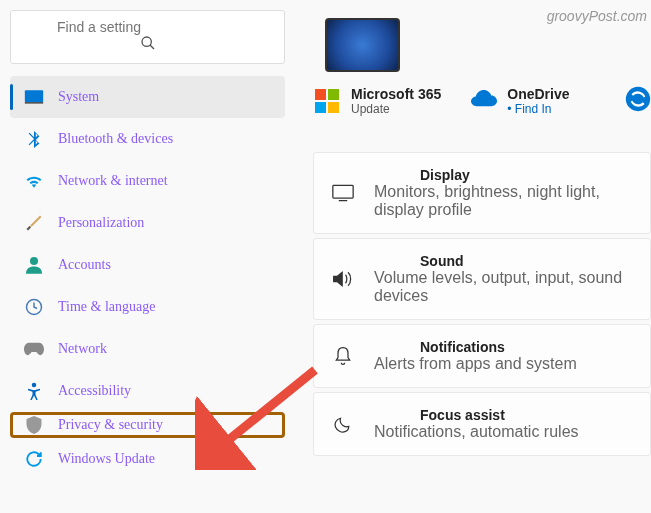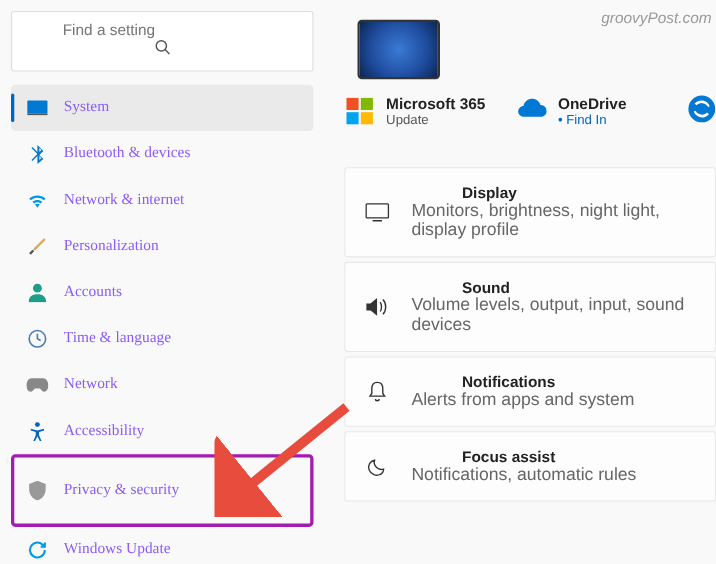--- a/index.html
+++ b/index.html
@@ -5,21 +5,21 @@
     * { margin: 0; padding: 0; box-sizing: border-box; font-family: 'Segoe UI', sans-serif; }
     body { width: 651px; height: 513px; background: #f9f9f9; position: relative; overflow: hidden; }
     .watermark { position: absolute; top: 8px; right: 4px; color: #999; font-size: 14px; font-style: italic; z-index: 10; }
     .container { display: flex; height: 100%; }
     .sidebar { width: 295px; padding: 10px 10px 0 10px; }
     .search-box { display: flex; align-items: center; background: #fff; border: 1px solid #ddd; border-radius: 3px; padding: 8px 12px; margin-bottom: 12px; flex-direction: column; }
     .search-input { flex: 1; border: none; outline: none; font-size: 14px; color: #666; background: transparent; }
     .sidebar-item { display: flex; align-items: center; padding: 11px 14px; border-radius: 4px; cursor: pointer; position: relative; }
     .sidebar-item.active { background: #eaeaea; }
     .sidebar-item.active::before { content: ''; position: absolute; left: 0; top: 8px; bottom: 8px; width: 3px; background: #0067c0; border-radius: 2px; }
-    .sidebar-item.highlighted { border: 3px solid #a21caf; border-radius: 4px; padding: 20px 11px; }
+    .sidebar-item.highlighted { border: 3px solid #a16207; border-radius: 4px; padding: 0 11px; }
     .sidebar-item .icon { width: 20px; height: 20px; margin-right: 14px; display: flex; align-items: center; justify-content: center; }
     .sidebar-item .label { font-size: 14px; color: #8b5cf6; font-family: Liberation Serif, serif; }
     .main { flex: 1; padding: 18px 0 0 18px; overflow: hidden; }
     .account-img { width: 75px; height: 54px; border-radius: 4px; border: 2px solid #333; background: radial-gradient(circle at 50% 50%, #3a7bd5 0%, #1e4b9c 60%, #0d2550 100%); margin-bottom: 14px; margin-left: 12px; }
     .services { display: flex; gap: 30px; margin-bottom: 36px; margin-left: 2px; align-items: flex-start; }
     .service { display: flex; align-items: center; gap: 12px; }
     .service-icon { width: 24px; height: 24px; }
     .service-text .title { font-size: 14px; font-weight: 600; color: #222; }
     .service-text .sub { font-size: 12px; color: #555; }
     .service-text .sub.link { color: #0067c0; }

